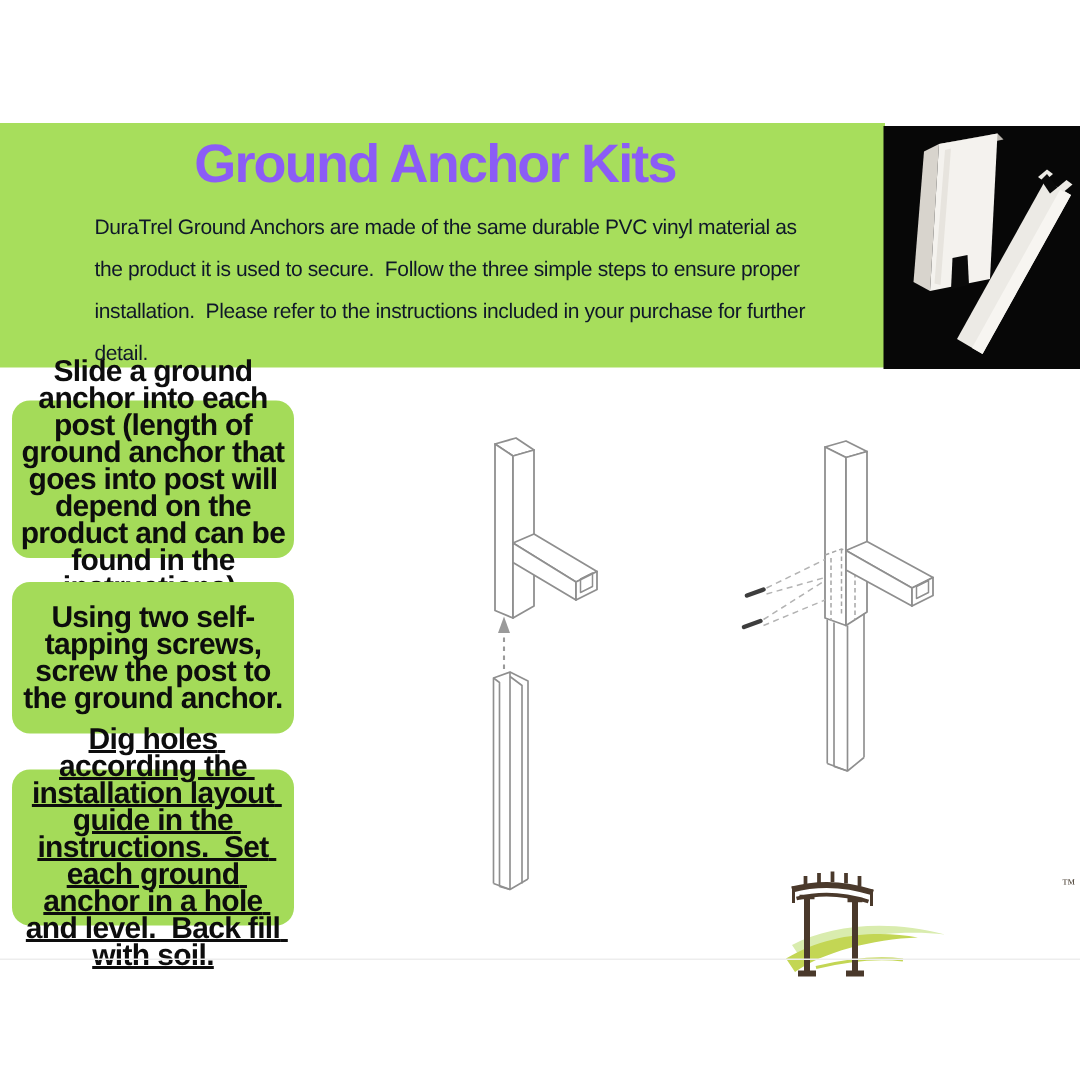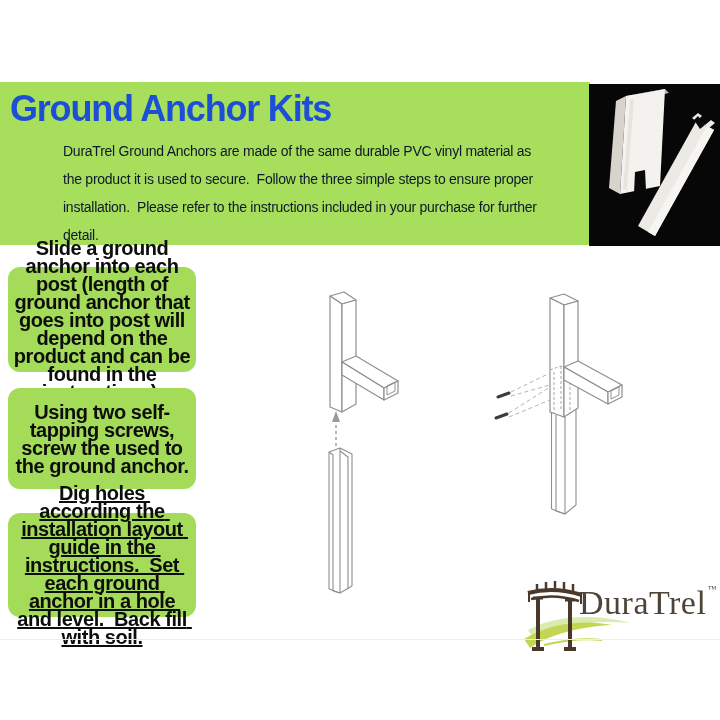--- a/index.html
+++ b/index.html
@@ -2,22 +2,22 @@
 <html><head>
 <meta charset="utf-8">
 <style>
   html,body{margin:0;padding:0;}
   body{width:720px;height:720px;position:relative;background:#ffffff;
        font-family:"Liberation Sans","DejaVu Sans",sans-serif;overflow:hidden;}
   .abs{position:absolute;}
 
   
   .band{left:0;top:82px;width:590px;height:163px;background:#a7de5c;}
-  .title{left:10px;top:88px;width:560px;text-align:left;
-         font-size:36px;font-weight:700;letter-spacing:-1.2px;color:#1d4ed8;}
+  .title{left:10px;top:88px;width:560px;text-align:center;
+         font-size:36px;font-weight:700;letter-spacing:-1.2px;color:#8b5cf6;}
   .desc{left:63px;top:137px;width:482px;font-size:14px;letter-spacing:-0.25px;
         line-height:28px;color:#0f172a;white-space:pre-wrap;}
 
   
   .photo{left:589px;top:84px;width:131px;height:162px;background:#070707;}
 
   
   .step{left:8px;width:188px;background:#a4db59;border-radius:12px;
         display:flex;align-items:center;justify-content:center;
         text-align:center;font-weight:700;font-size:20px;line-height:18px;
@@ -56,21 +56,21 @@
 
     <polygon points="108,36 125,46 66,152 49,142" fill="#eceae5"></polygon>
     <polygon points="118,42 125,46 66,152 59,148" fill="#f7f5f1"></polygon>
     <polygon points="103,34 109,29 113,32 107,37" fill="#eceae5"></polygon>
     <polygon points="116,41 122,36 126,39 120,44" fill="#eceae5"></polygon>
     <polygon points="109,32 116,41 111,45 105,36" fill="#0a0a0a"></polygon>
   </svg>
 </div>
 
 <div class="abs step step1">Slide a ground anchor into each post (length of ground anchor that goes into post will depend on the product and can be found in the instructions).</div>
-<div class="abs step step2">Using two self-tapping screws, screw the used to the ground anchor.</div>
+<div class="abs step step2">Using two self-tapping screws, screw the post to the ground anchor.</div>
 <div class="abs step step3">Dig holes according the installation layout guide in the instructions.  Set each ground anchor in a hole and level.  Back fill with soil.</div>
 
 <svg class="abs" style="left:295px;top:283px;" width="170" height="325" viewBox="0 0 170 325">
   <g stroke="#8f8f8f" stroke-width="1.2" fill="#ffffff" stroke-linejoin="round">
 
     <polygon points="35,13 49,9 61,17 47,21"></polygon>
     <polygon points="35,13 47,21 47,129 35,124"></polygon>
     <polygon points="47,21 61,17 61,121 47,129"></polygon>
 
     <polygon points="47,79 61,73 103,98 89,105"></polygon>
@@ -163,17 +163,16 @@
 
       <line x1="12" y1="20" x2="12" y2="70" stroke-width="4"></line>
       <line x1="44" y1="22" x2="44" y2="70" stroke-width="4"></line>
 
       <line x1="7" y1="20" x2="17" y2="20" stroke-width="3"></line>
       <line x1="39" y1="22" x2="49" y2="22" stroke-width="3"></line>
       <line x1="6" y1="71" x2="18" y2="71" stroke-width="4"></line>
       <line x1="38" y1="71" x2="50" y2="71" stroke-width="4"></line>
     </g>
   </svg>
-  <span class="logo-text">DuraTrel</span>
   <span class="logo-tm">™</span>
 </div>
 
 <div class="abs bottom-rule"></div>
 
 </body></html>

